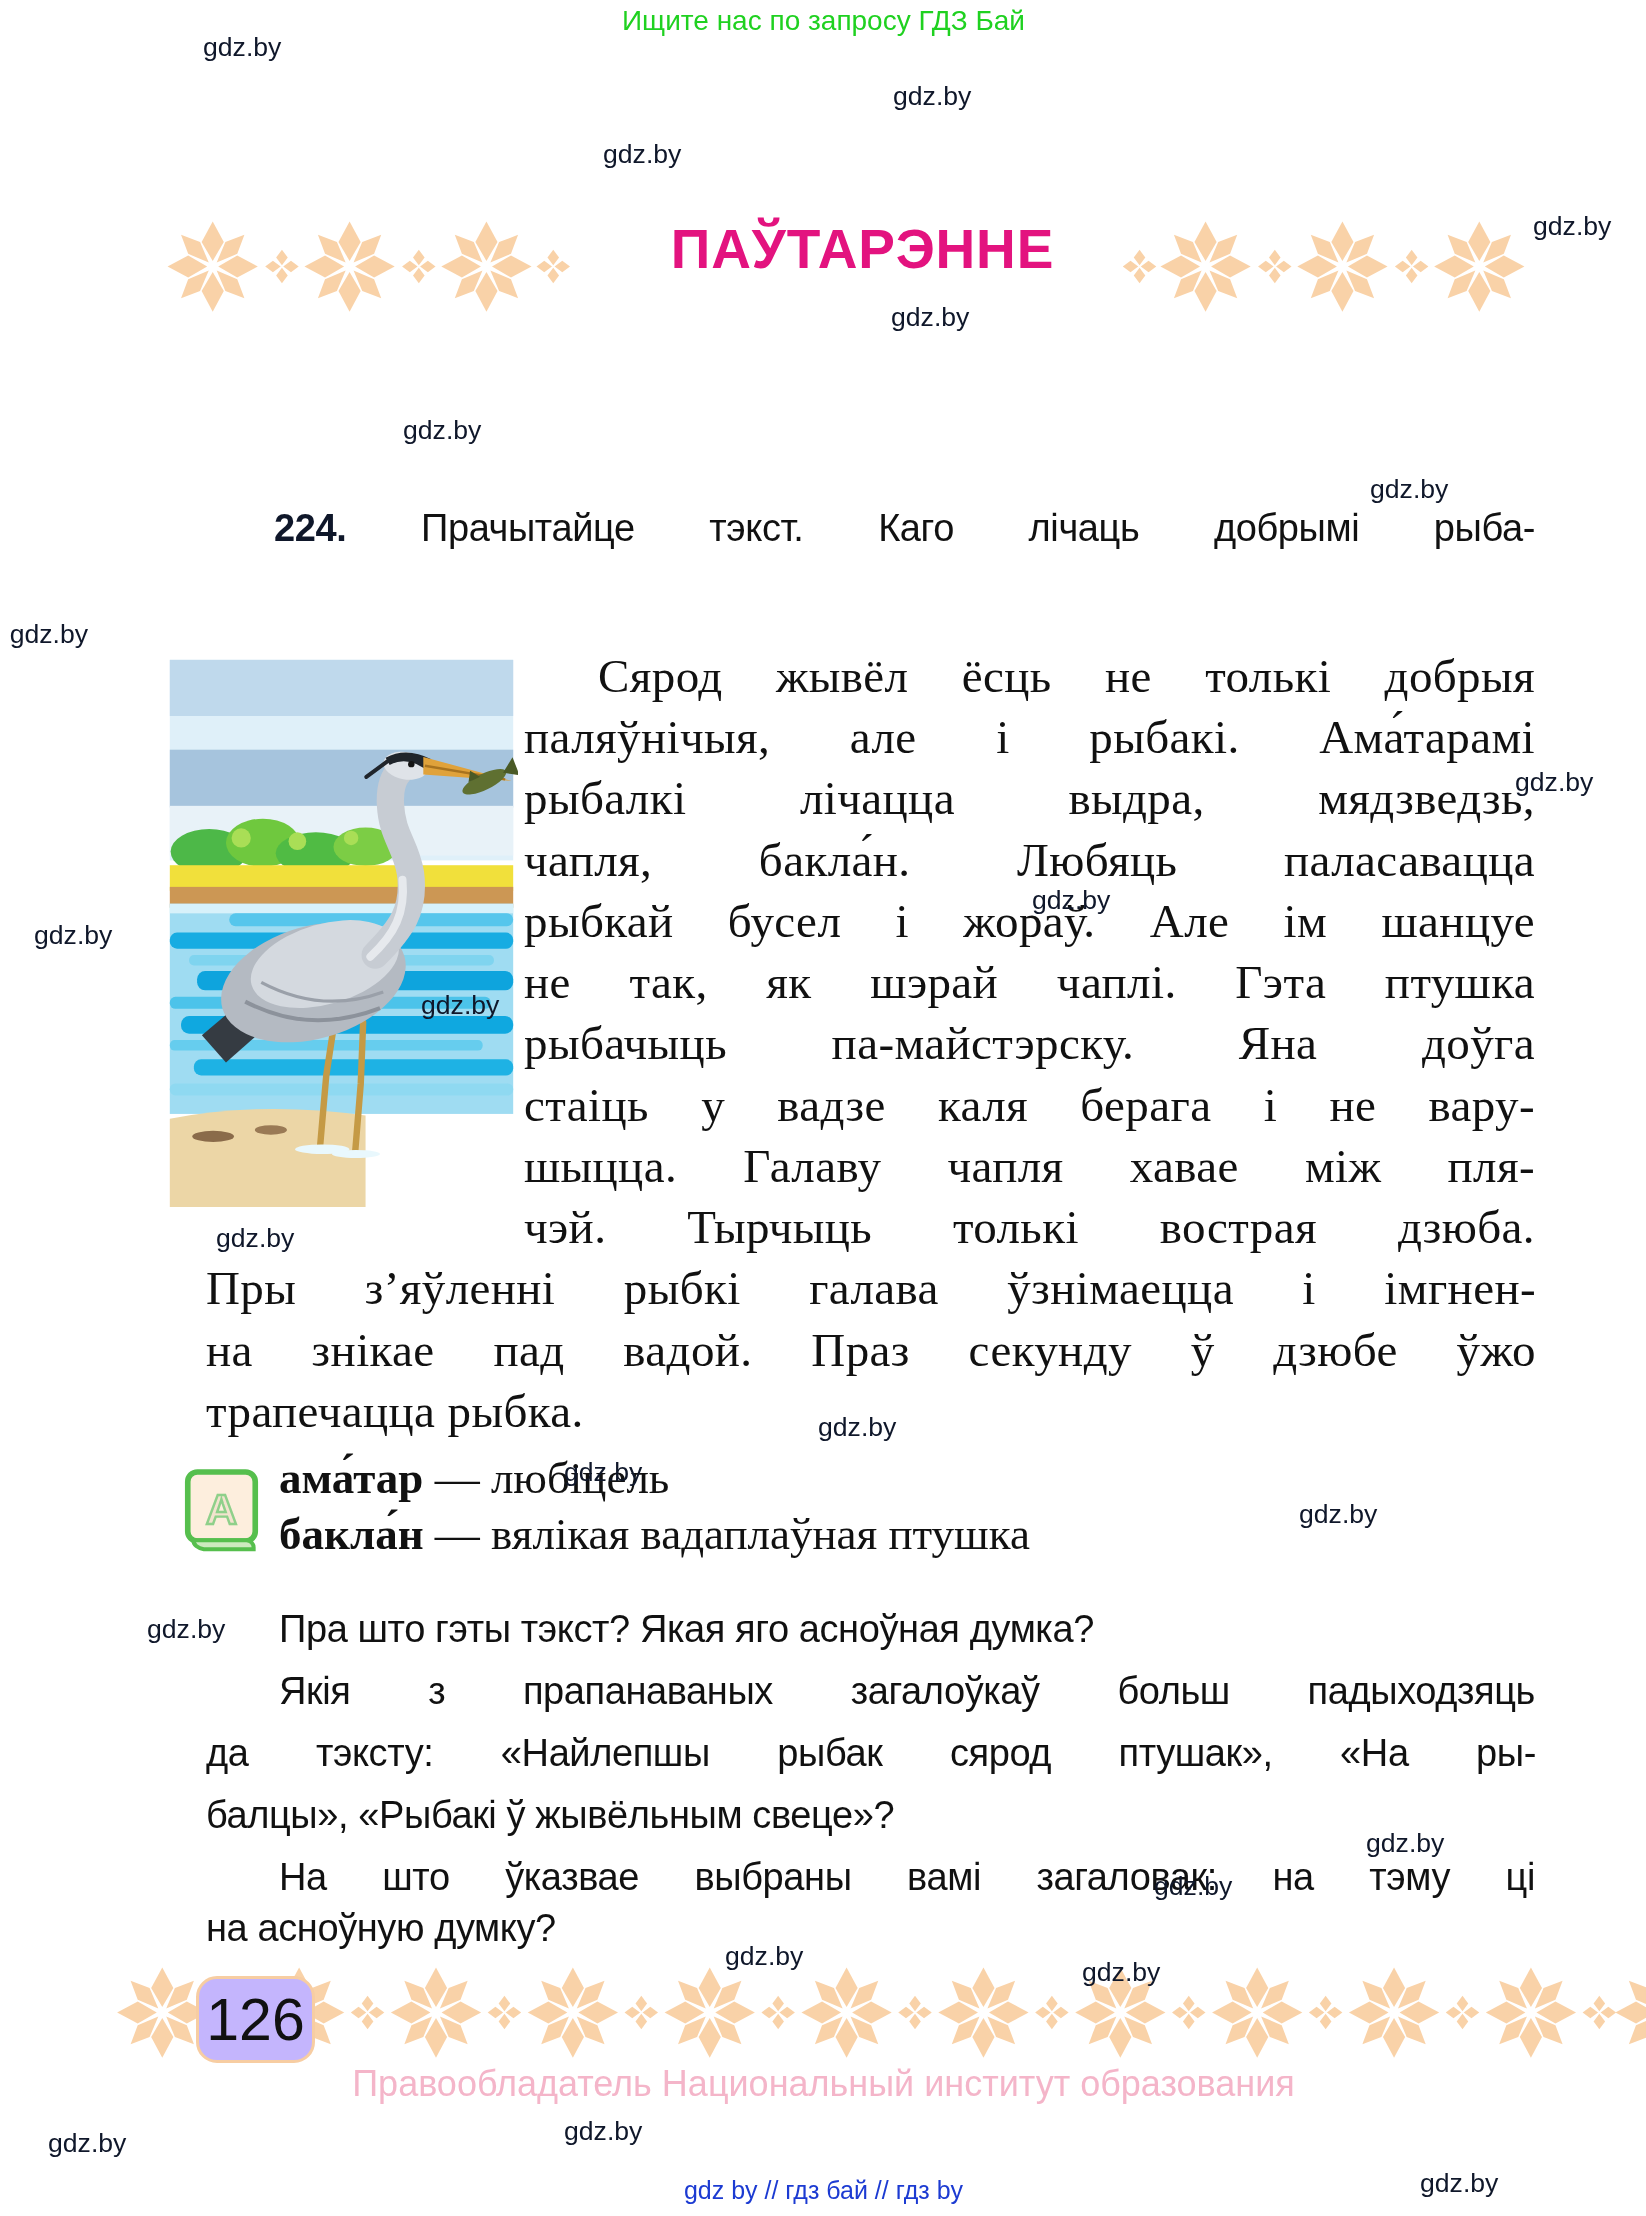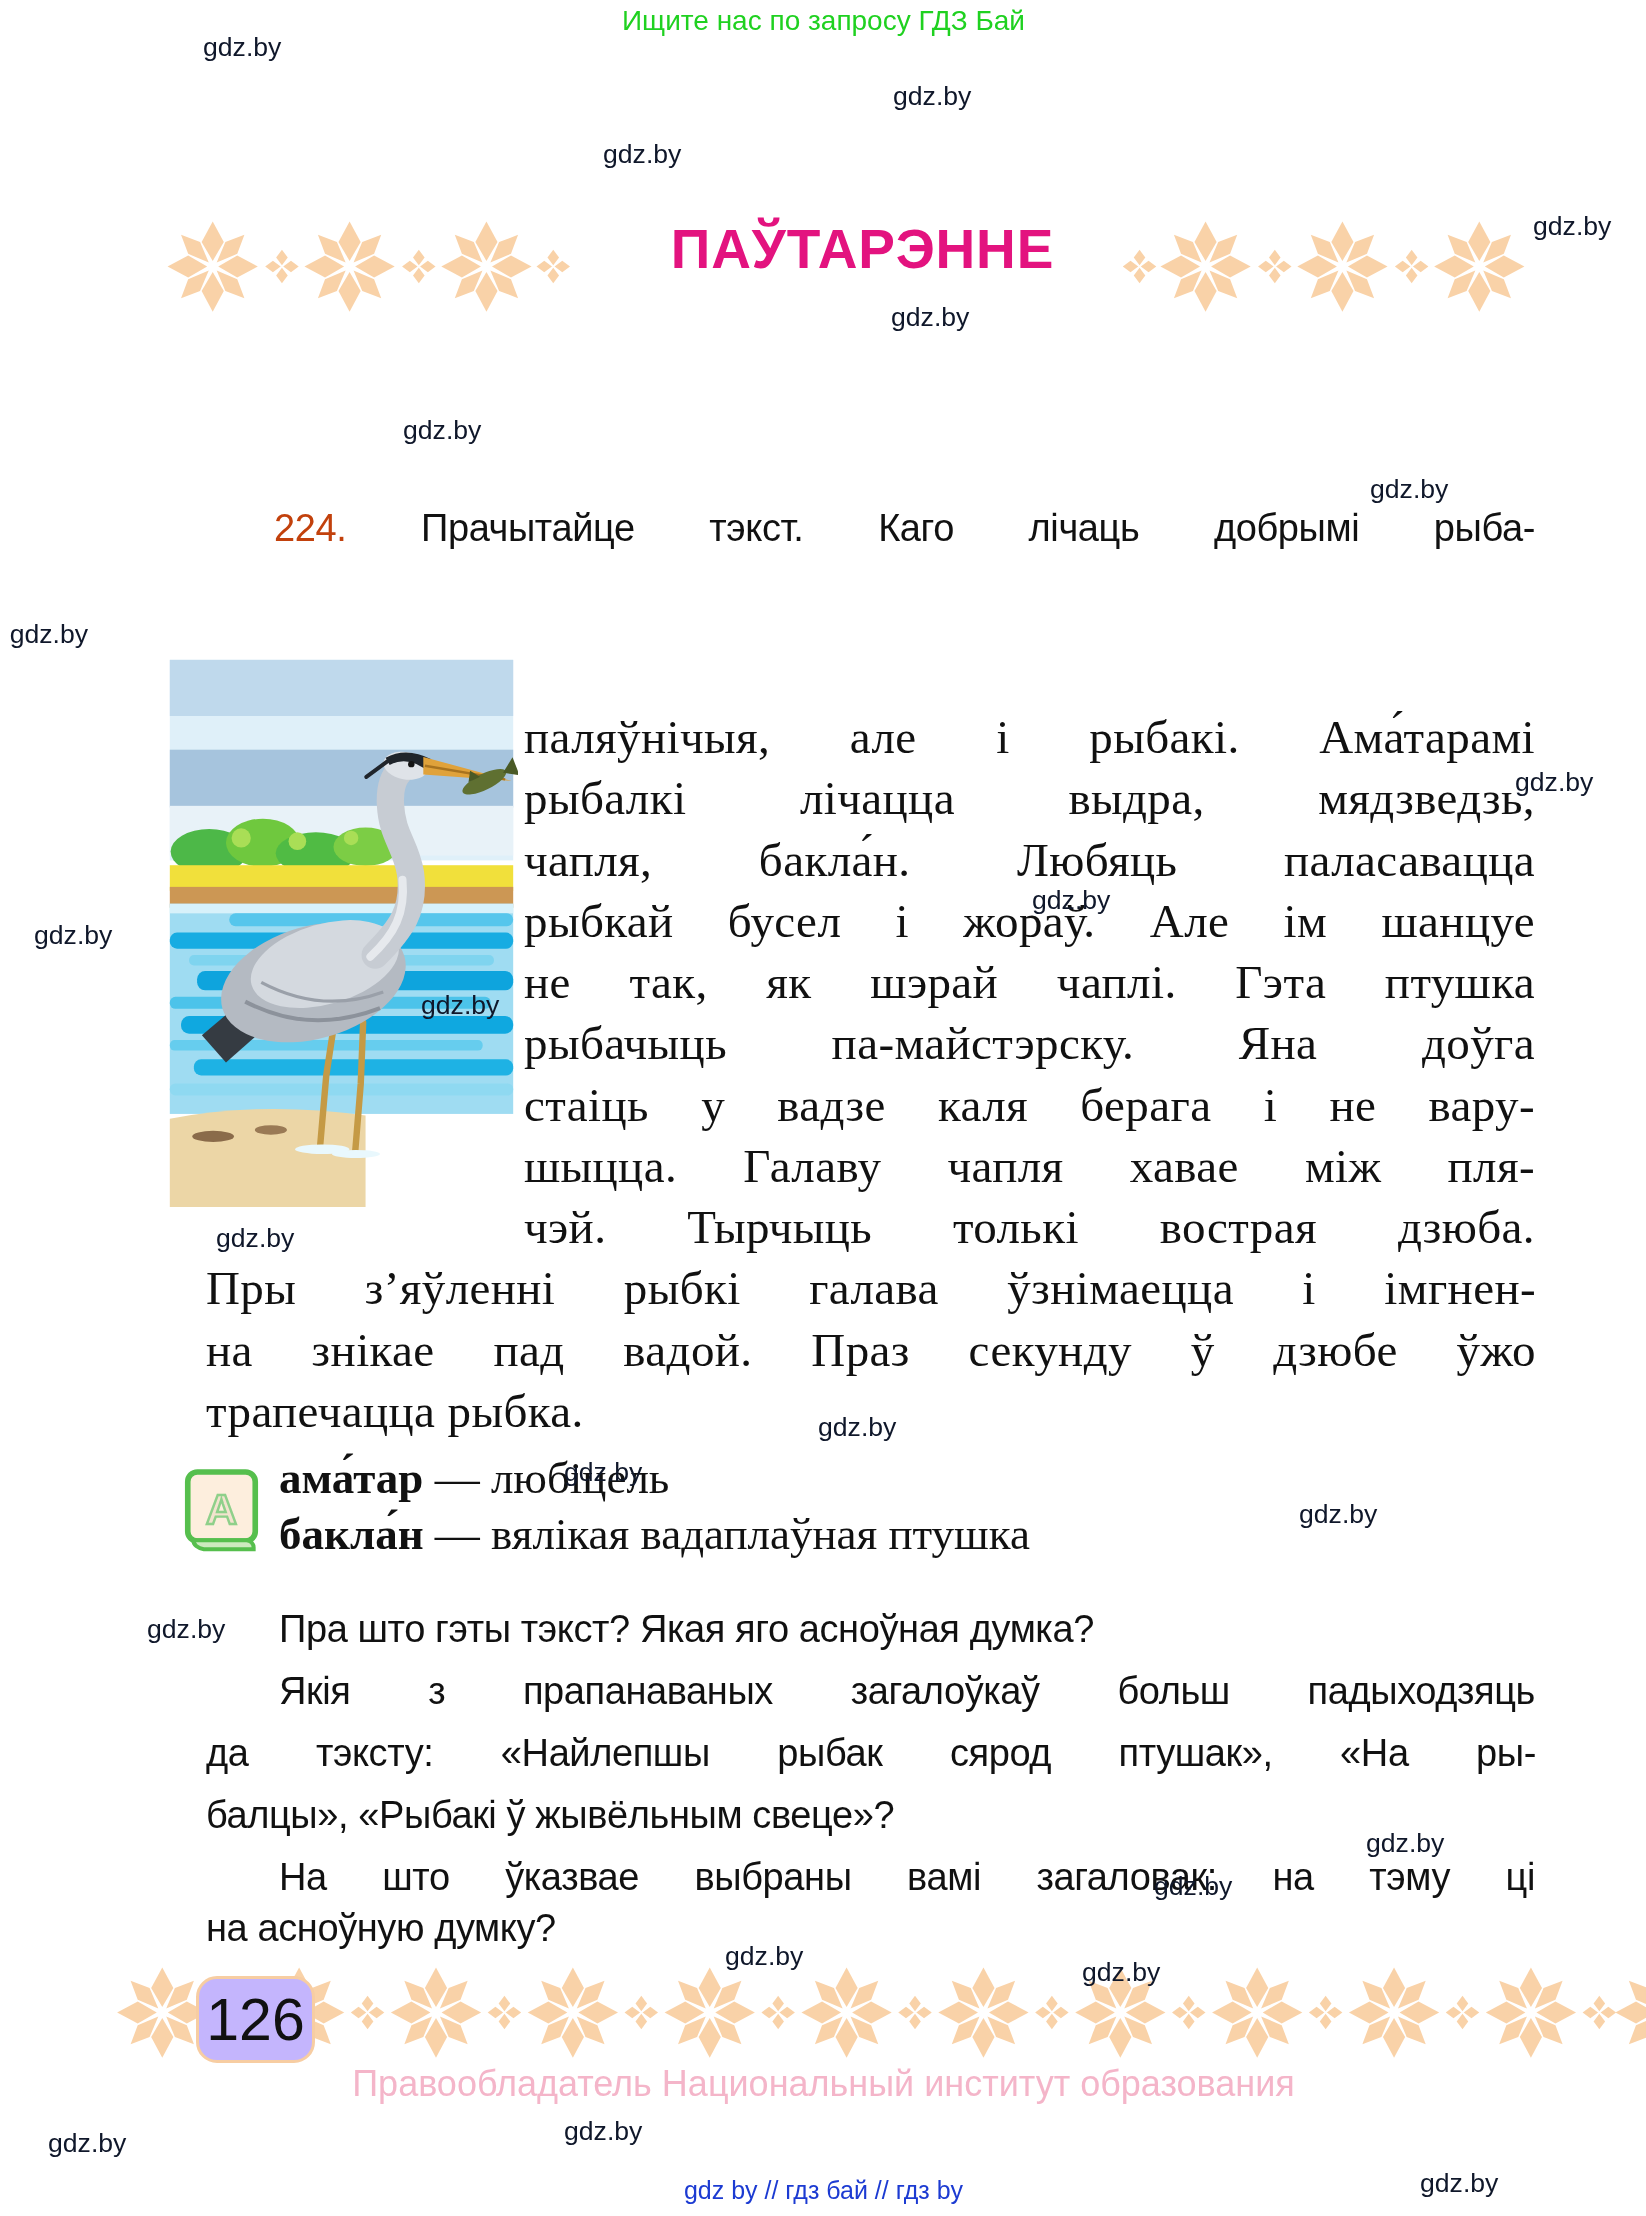--- a/index.html
+++ b/index.html
@@ -13,21 +13,21 @@
   .jl{text-align:justify;text-align-last:justify;}
   
   .promo{top:4.8px;left:0;width:100%;text-align:center;font-size:28px;color:#1fd120;}
   
   .wm{position:absolute;font-family:"Liberation Sans",sans-serif;font-size:26.6px;color:#0f172a;z-index:30;white-space:nowrap;}
   
   .orn{color:#f9d2a8;}
   .title{top:222px;left:598px;width:529px;text-align:center;font-size:55px;font-weight:bold;color:#e3137f;letter-spacing:0.8px;line-height:1;}
   
   .exline{font-size:38px;line-height:1.1;letter-spacing:-0.4px;}
-  .exnum{color:#c2410c;font-weight:normal;}
+  .exnum{color:#0f172a;font-weight:bold;}
   .ex1{top:508px;left:274px;width:1261px;}
   .ex2{top:567px;left:206px;width:1330px;}
   
   .sline{font-size:47px;line-height:1;letter-spacing:0.4px;}
   .col{left:524px;width:1011px;}
   .full{left:206px;width:1330px;}
   .indent{text-indent:74px;}
   
   .vocab{font-size:45px;line-height:1;}
   .vterm{font-weight:bold;margin-top:41px;}
@@ -166,20 +166,21 @@
       <line x1="324" y1="138" x2="424" y2="155" stroke="#a8731f" stroke-width="3"></line>
 
       <g transform="rotate(-26 398 158)">
         <ellipse cx="398" cy="158" rx="30" ry="10" fill="#5f7031"></ellipse>
         <polygon points="424,158 443,146 441,170" fill="#4a5a26"></polygon>
         <polygon points="380,150 388,138 396,150" fill="#4a5a26"></polygon>
       </g>
     </svg>
   </div>
 
+  <div class="abs sline col jl indent" style="top:653px;">Сярод жывёл ёсць не толькі добрыя</div>
   <div class="abs sline col jl" style="top:714px;">паляўнічыя, але і рыбакі. Ама́тарамі</div>
   <div class="abs sline col jl" style="top:775px;">рыбалкі лічацца выдра, мядзведзь,</div>
   <div class="abs sline col jl" style="top:837px;">чапля, бакла́н. Любяць паласавацца</div>
   <div class="abs sline col jl" style="top:898px;">рыбкай бусел і жораў. Але ім шанцуе</div>
   <div class="abs sline col jl" style="top:959px;">не так, як шэрай чаплі. Гэта птушка</div>
   <div class="abs sline col jl" style="top:1020px;">рыбачыць па-майстэрску. Яна доўга</div>
   <div class="abs sline col jl" style="top:1082px;">стаіць у вадзе каля берага і не вару-</div>
   <div class="abs sline col jl" style="top:1143px;">шыцца. Галаву чапля хавае між пля-</div>
   <div class="abs sline full jl" style="top:1265px;">Пры з’яўленні рыбкі галава ўзнімаецца і імгнен-</div>
 

